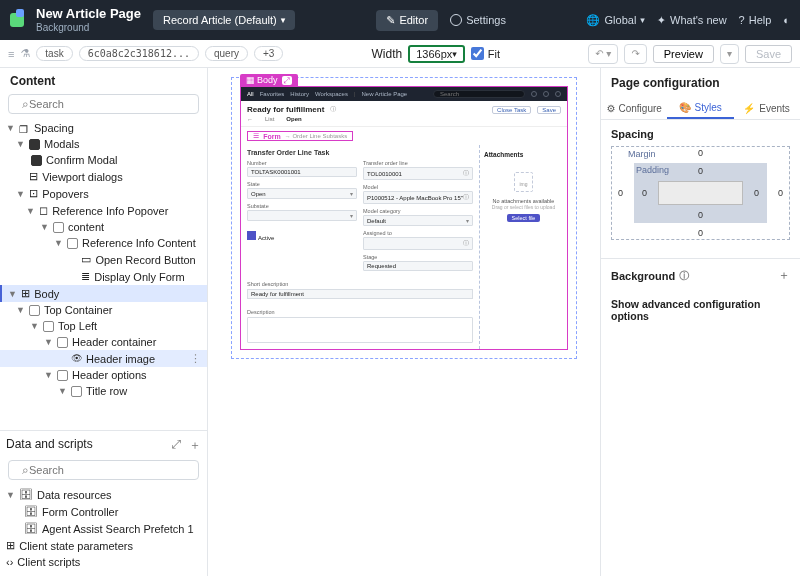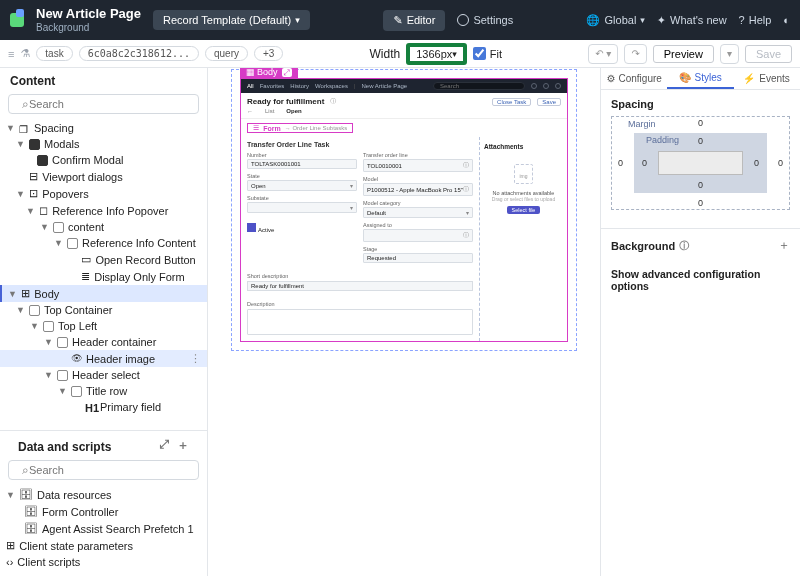--- a/index.html
+++ b/index.html
@@ -13,21 +13,21 @@
   .pillbtn { background:#3b4653; border:none; color:#fff; padding:4px 10px; border-radius:4px; font-size:11px; display:flex; align-items:center; gap:4px;}
   .topspacer{flex:1}
   .darkbtn{background:#3b4653;border:none;color:#fff;padding:4px 10px;border-radius:4px;font-size:11px;display:flex;align-items:center;gap:4px;}
   .linkbtn{color:#cfd8e3;font-size:11px;display:flex;align-items:center;gap:4px;cursor:pointer;}
   .gear{width:12px;height:12px;border:1px solid #cfd8e3;border-radius:50%;position:relative;}
   .caret{font-size:9px;}
   .crumbbar{height:28px;border-bottom:1px solid #e3e6ea;display:flex;align-items:center;padding:0 8px;gap:6px;}
   .pill{border:1px solid #d4d9df;border-radius:10px;padding:1px 8px;font-size:10px;color:#555;}
   .pill.mono{font-family:monospace;}
   .crumbspacer{flex:1;display:flex;align-items:center;justify-content:center;gap:6px;}
-  .select{border:4px solid #15803d;border-radius:3px;padding:1px 6px;font-size:11px;display:flex;align-items:center;}
+  .select{border:2px solid #15803d;border-radius:3px;padding:1px 6px;font-size:11px;display:flex;align-items:center;}
   .fit{display:flex;align-items:center;gap:4px;font-size:11px;}
   .fit input{accent-color:#4778d9;}
   .chip{border:1px solid #d4d9df;border-radius:4px;padding:2px 6px;font-size:10px;color:#999;display:flex;align-items:center;gap:3px;height:20px;}
   .btn{border:1px solid #c8ccd2;border-radius:3px;background:#fff;padding:2px 10px;font-size:11px;}
   .btn.disabled{color:#b7bcc4;}
   .main{display:flex;height:calc(576px - 68px);}
   .leftpanel{width:208px;border-right:1px solid #e3e6ea;display:flex;flex-direction:column;overflow:hidden;}
   .panelhead{padding:6px 10px;font-weight:600;font-size:12px;}
   .searchi{margin:0 8px 6px 8px;}
   .searchi input{width:100%;border:1px solid #d4d9df;border-radius:4px;padding:3px 20px 3px 20px;font-size:11px;}
@@ -39,25 +39,25 @@
   .row.sel.body{background:#dde8ff;border-left:2px solid #4762d6;}
   .ic{width:11px;height:11px;display:inline-block;border:1px solid #888;border-radius:2px;}
   .ic.full{background:#333;border-color:#333;}
   .ic.eye::before{content:"👁";font-size:9px;line-height:10px;display:block;} 
   .ic.eye{border:none;}
   .ic.layers{border:none;}
   .ic.layers::before{content:"❐";font-size:10px;}
   .ic.txt{border:none;font-weight:bold;}
   .tw{display:inline-block;width:9px;color:#777;font-size:9px;}
   .datasec{border-top:1px solid #e3e6ea;}
-  .datahead{display:flex;align-items:flex-end;justify-content:space-between;padding:6px 18px;font-weight:700;}
+  .datahead{display:flex;align-items:flex-start;justify-content:space-between;padding:6px 6px;font-weight:400;}
   .datatree{font-size:11px;padding-bottom:6px;}
   .canvas{flex:1;background:#fff;position:relative;display:flex;overflow:hidden;}
   .canvaspad{padding:10px 10px;flex:1;overflow:auto;background:#fff;position:relative;}
-  .device{width:328px;margin:0 auto;border:1px solid #d73bc6;outline:1px dashed #8aa3ff;outline-offset:8px;position:relative;}
+  .device{width:328px;margin:8px auto;border:1px solid #d73bc6;outline:1px dashed #8aa3ff;outline-offset:8px;position:relative;}
   .bodychip{position:absolute;top:-13px;left:-1px;background:#d73bc6;color:#fff;font-size:9px;padding:1px 6px;border-radius:2px 2px 0 0;}
   .bodychip .iconsm{background:#fff;color:#d73bc6;border-radius:2px;padding:0 2px;margin-left:4px;font-size:8px;}
   .apphdr{background:#1e2430;height:14px;display:flex;align-items:center;padding:0 6px;gap:6px;}
   .apphdr .tab{color:#aab5c4;font-size:6px;}
   .apphdr .tab.act{color:#fff;}
   .apphdr input{flex:0 0 50px;font-size:6px;background:#11151c;border:1px solid #2a303a;border-radius:6px;padding:0 6px;color:#ccc;height:8px;}
   .apphdr .circ{width:6px;height:6px;border:1px solid #5a6270;border-radius:50%;}
   .formbar{background:#fff;padding:4px 6px;border-bottom:1px solid #eee;}
   .fbrow{display:flex;align-items:center;gap:6px;}
   .fbtitle{font-size:8px;font-weight:600;}
@@ -84,21 +84,21 @@
   .cfgh{padding:8px 10px;font-weight:600;font-size:12px;}
   .tabs{display:flex;border-bottom:1px solid #e3e6ea;}
   .tabs .tb{flex:1;text-align:center;font-size:10px;padding:4px 0;color:#555;display:flex;align-items:center;justify-content:center;gap:3px;}
   .tabs .tb.active{color:#3b63d6;border-bottom:2px solid #3b63d6;}
   .spacing{padding:8px 10px;}
   .sphead{font-size:11px;font-weight:600;margin-bottom:6px;}
   .boxmodel{border:1px dashed #a9b3c4;padding:16px 22px;position:relative;font-size:9px;}
   .boxmodel .mlabel{position:absolute;top:2px;left:16px;color:#5c6f9a;}
   .marginnum{position:absolute;color:#333;font-size:9px;}
   .padbox{background:#cfd6e2;padding:18px 24px;position:relative;}
-  .padbox .plabel{position:absolute;top:2px;left:12px;color:#5c6f9a;}
+  .padbox .plabel{position:absolute;top:2px;left:2px;color:#5c6f9a;}
   .inner{background:#ececec;height:24px;border:1px solid #bbb;}
   .bghead{display:flex;align-items:center;justify-content:space-between;padding:8px 10px;border-top:1px solid #e3e6ea;margin-top:10px;}
   .adv{padding:6px 10px;font-size:10.5px;font-weight:600;}
   .floatchip{position:absolute;top:6px;width:16px;height:16px;border:1px solid #d4d9df;border-radius:3px;display:flex;align-items:center;justify-content:center;background:#fff;}
   .floatchip svg{width:9px;height:9px;stroke:#6a6f78;stroke-width:2;fill:none;}
   .crumic{color:#9aa1ac;font-size:11px;}
   .check{display:inline-block;width:9px;height:9px;border:1px solid #999;margin-right:2px;}
   .check.on{background:#4e52c7;border-color:#4e52c7;}
   .longdesc{border:1px solid #d8dde3;height:26px;margin:0 6px 6px 6px;border-radius:1px;background:#fff;}
   .sdesc{border:1px solid #d8dde3;background:#f4f6f8;font-size:6px;padding:1px 3px;margin:0 6px 4px 6px;}
@@ -106,21 +106,21 @@
 </head>
 <body>
 
 <div class="topbar">
   <div class="logo"></div>
   <div class="titleblock">
     <div class="t">New Article Page</div>
     <div class="s">Background</div>
   </div>
   <button class="pillbtn">
-    <span>Record Template (Default)</span>
+    <span>Record Article (Default)</span>
       <span class="caret">▾</span>
   </button>
   <div class="topspacer"></div>
   <button class="darkbtn">
     <span>✎</span>
       <span>Editor</span>
   </button>
   <div class="linkbtn">
     <span class="gear"></span>
       <span>Settings</span>
@@ -180,21 +180,21 @@
       <div class="row">
           <span class="tw">▼</span>
           <span class="ic layers"></span>
           <span>Spacing</span>
         </div>
       <div class="row" style="padding-left:16px">
           <span class="tw">▼</span>
           <span class="ic full"></span>
           <span>Modals</span>
         </div>
-      <div class="row" style="padding-left:24px">
+      <div class="row" style="padding-left:18px">
           <span class="tw"></span>
           <span class="ic full"></span>
           <span>Confirm Modal</span>
         </div>
       <div class="row" style="padding-left:16px">
           <span class="tw"></span>
           <span>⊟</span>
           <span>Viewport dialogs</span>
         </div>
       <div class="row" style="padding-left:16px">
@@ -251,31 +251,26 @@
         <span style="display:flex;gap:4px;align-items:center">
             <span class="tw"></span>
             <span class="ic eye"></span>
             <span>Header image</span>
           </span>
         <span style="color:#888">⋮</span>
       </div>
       <div class="row" style="padding-left:44px">
           <span class="tw">▼</span>
           <span class="ic"></span>
-          <span>Header select</span>
+          <span>Header options</span>
         </div>
       <div class="row" style="padding-left:58px">
           <span class="tw">▼</span>
           <span class="ic"></span>
           <span>Title row</span>
-        </div>
-      <div class="row" style="padding-left:72px">
-          <span class="tw"></span>
-          <span class="ic txt">H1</span>
-          <span>Primary field</span>
         </div>
     </div>
 
     <div class="datasec">
       <div class="datahead">
         <span>Data and scripts</span>
         <span style="display:flex;gap:8px;color:#777">
           <span>⤢</span>
           <span>＋</span>
         </span>
@@ -434,20 +429,21 @@
             <div class="attmsg">No attachments available</div>
             <div class="attmsg2">Drag or select files to upload</div>
             <button class="selfile">Select file</button>
           </div>
         </div>
       </div>
     </div>
   </div>
 
   <div class="cfgpanel">
+    <div class="cfgh">Page configuration</div>
     <div class="tabs">
       <div class="tb">
           <span>⚙</span>
           <span>Configure</span>
         </div>
       <div class="tb active">
           <span>🎨</span>
           <span>Styles</span>
         </div>
       <div class="tb">

